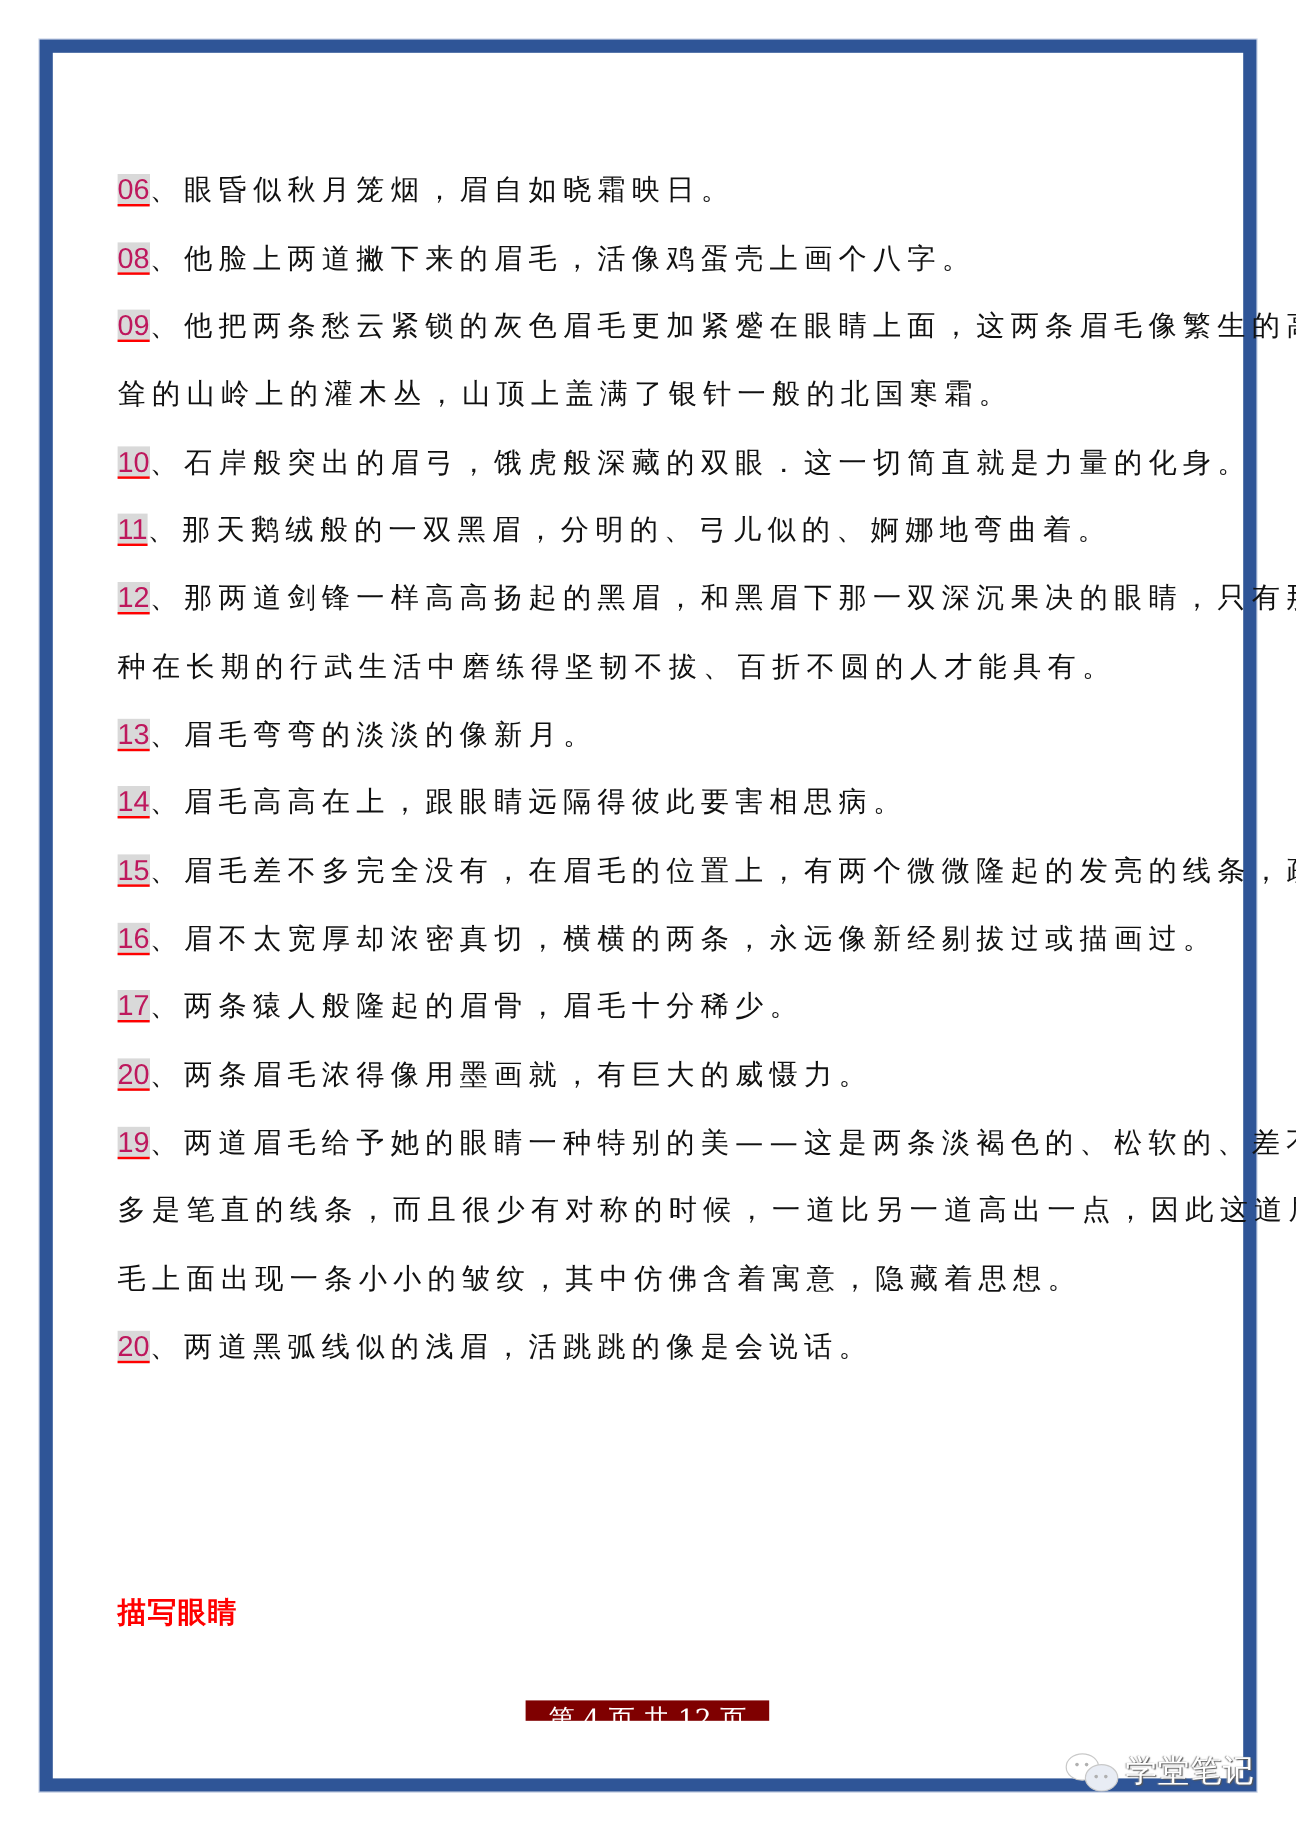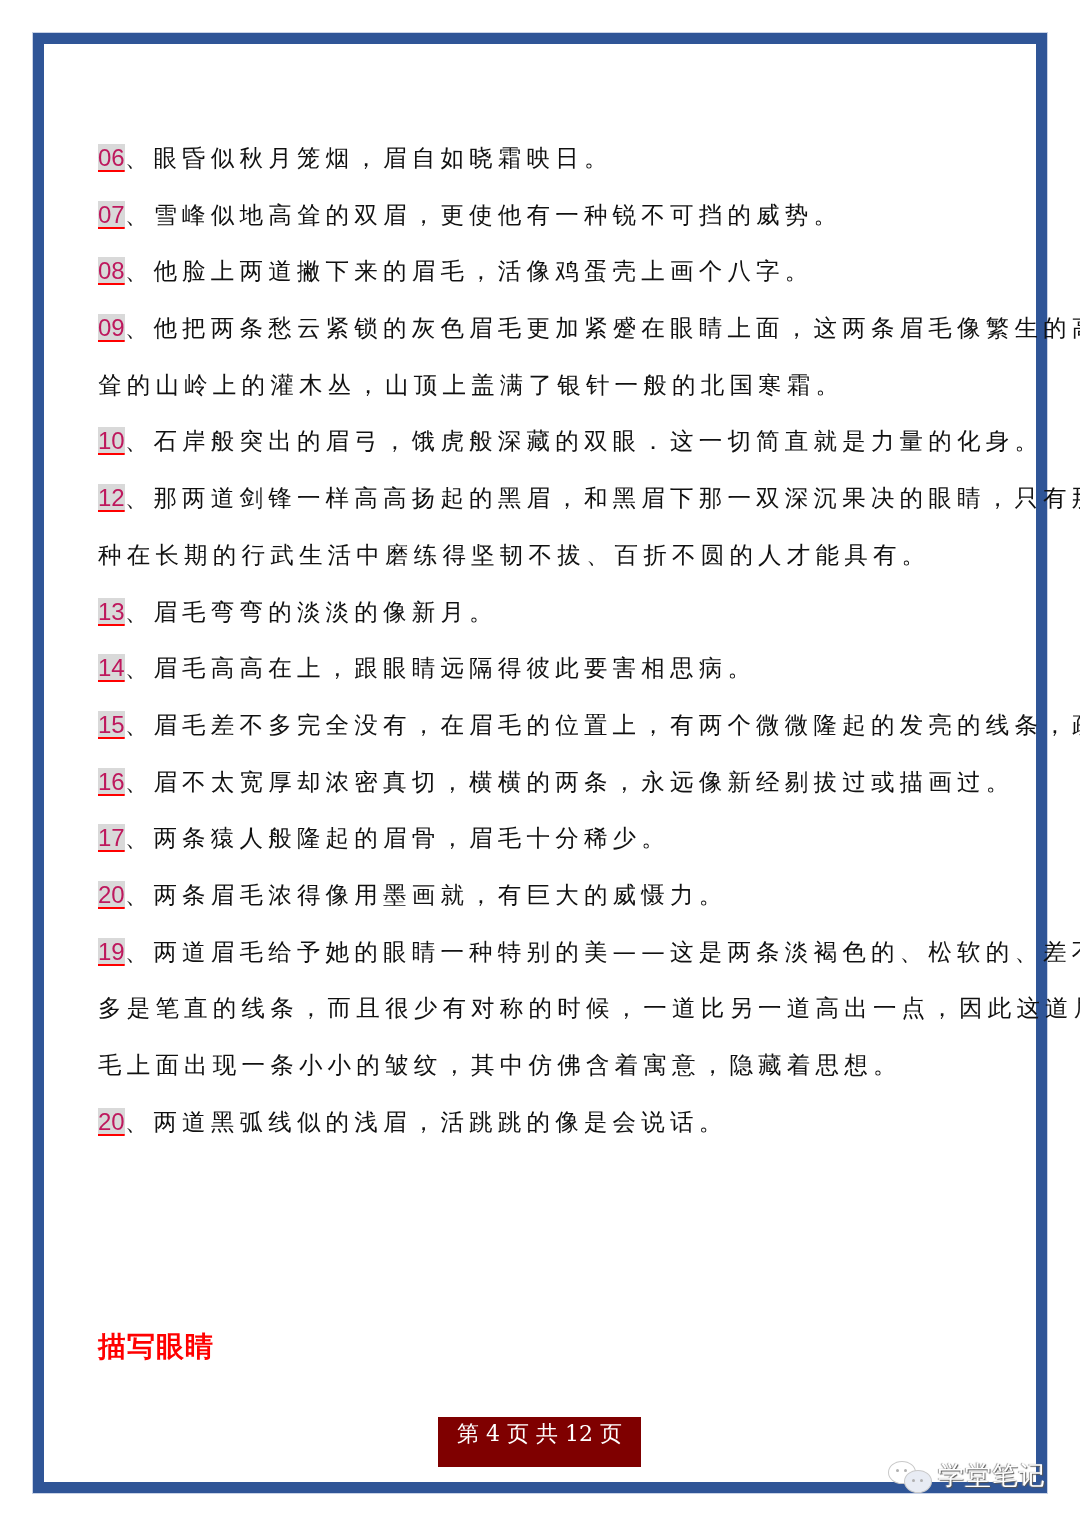--- a/index.html
+++ b/index.html
@@ -46,31 +46,31 @@
     text-decoration-thickness: 2px;
     text-underline-offset: 4px;
     letter-spacing: 0;
     font-family: "Liberation Sans", sans-serif;
     font-size: 24px;
   }
   .section-heading {
     position: absolute;
     left: 98px;
     top: 1328px;
-    font-size: 28px;
+    font-size: 24px;
     font-weight: bold;
     color: #ff0000;
     letter-spacing: 1px;
   }
   .page-indicator {
     position: absolute;
     left: 438px;
     top: 1417px;
     width: 203px;
-    height: 50px;
+    height: 17px;
     background: #7f0000;
     color: #ffffff;
     font-family: "DejaVu Serif", "Liberation Serif", serif;
     font-size: 22px;
     line-height: 33px;
     text-align: center;
     letter-spacing: 0px;
     white-space: pre;
   }
   .watermark {
@@ -107,25 +107,25 @@
     background: #b0b0b0;
   }
 </style>
 </head>
 <body>
 
 <div class="page-frame"></div>
 
 <div class="content" id="content">
     <div class="line"><span class="num">06</span><span>、眼昏似秋月笼烟，眉自如晓霜映日。</span></div>
-    <div class="line"><span class="num">07</span><span>、雪峰似地高耸的双眉，更使他有一种锐不可挡的威势。</span></div>
     <div class="line"><span class="num">08</span><span>、他脸上两道撇下来的眉毛，活像鸡蛋壳上画个八字。</span></div>
     <div class="line"><span class="num">09</span><span>、他把两条愁云紧锁的灰色眉毛更加紧蹙在眼睛上面，这两条眉毛像繁生的高</span></div>
     <div class="line"><span>耸的山岭上的灌木丛，山顶上盖满了银针一般的北国寒霜。</span></div>
     <div class="line"><span class="num">10</span><span>、石岸般突出的眉弓，饿虎般深藏的双眼．这一切简直就是力量的化身。</span></div>
+    <div class="line"><span class="num">11</span><span>、那天鹅绒般的一双黑眉，分明的、弓儿似的、婀娜地弯曲着。</span></div>
     <div class="line"><span class="num">12</span><span>、那两道剑锋一样高高扬起的黑眉，和黑眉下那一双深沉果决的眼睛，只有那</span></div>
     <div class="line"><span>种在长期的行武生活中磨练得坚韧不拔、百折不圆的人才能具有。</span></div>
     <div class="line"><span class="num">13</span><span>、眉毛弯弯的淡淡的像新月。</span></div>
     <div class="line"><span class="num">14</span><span>、眉毛高高在上，跟眼睛远隔得彼此要害相思病。</span></div>
     <div class="line"><span class="num">15</span><span>、眉毛差不多完全没有，在眉毛的位置上，有两个微微隆起的发亮的线条，疏</span></div>
     <div class="line"><span class="num">16</span><span>、眉不太宽厚却浓密真切，横横的两条，永远像新经剔拔过或描画过。</span></div>
     <div class="line"><span class="num">17</span><span>、两条猿人般隆起的眉骨，眉毛十分稀少。</span></div>
     <div class="line"><span class="num">20</span><span>、两条眉毛浓得像用墨画就，有巨大的威慑力。</span></div>
     <div class="line"><span class="num">19</span><span>、两道眉毛给予她的眼睛一种特别的美——这是两条淡褐色的、松软的、差不</span></div>
     <div class="line"><span>多是笔直的线条，而且很少有对称的时候，一道比另一道高出一点，因此这道眉</span></div>

